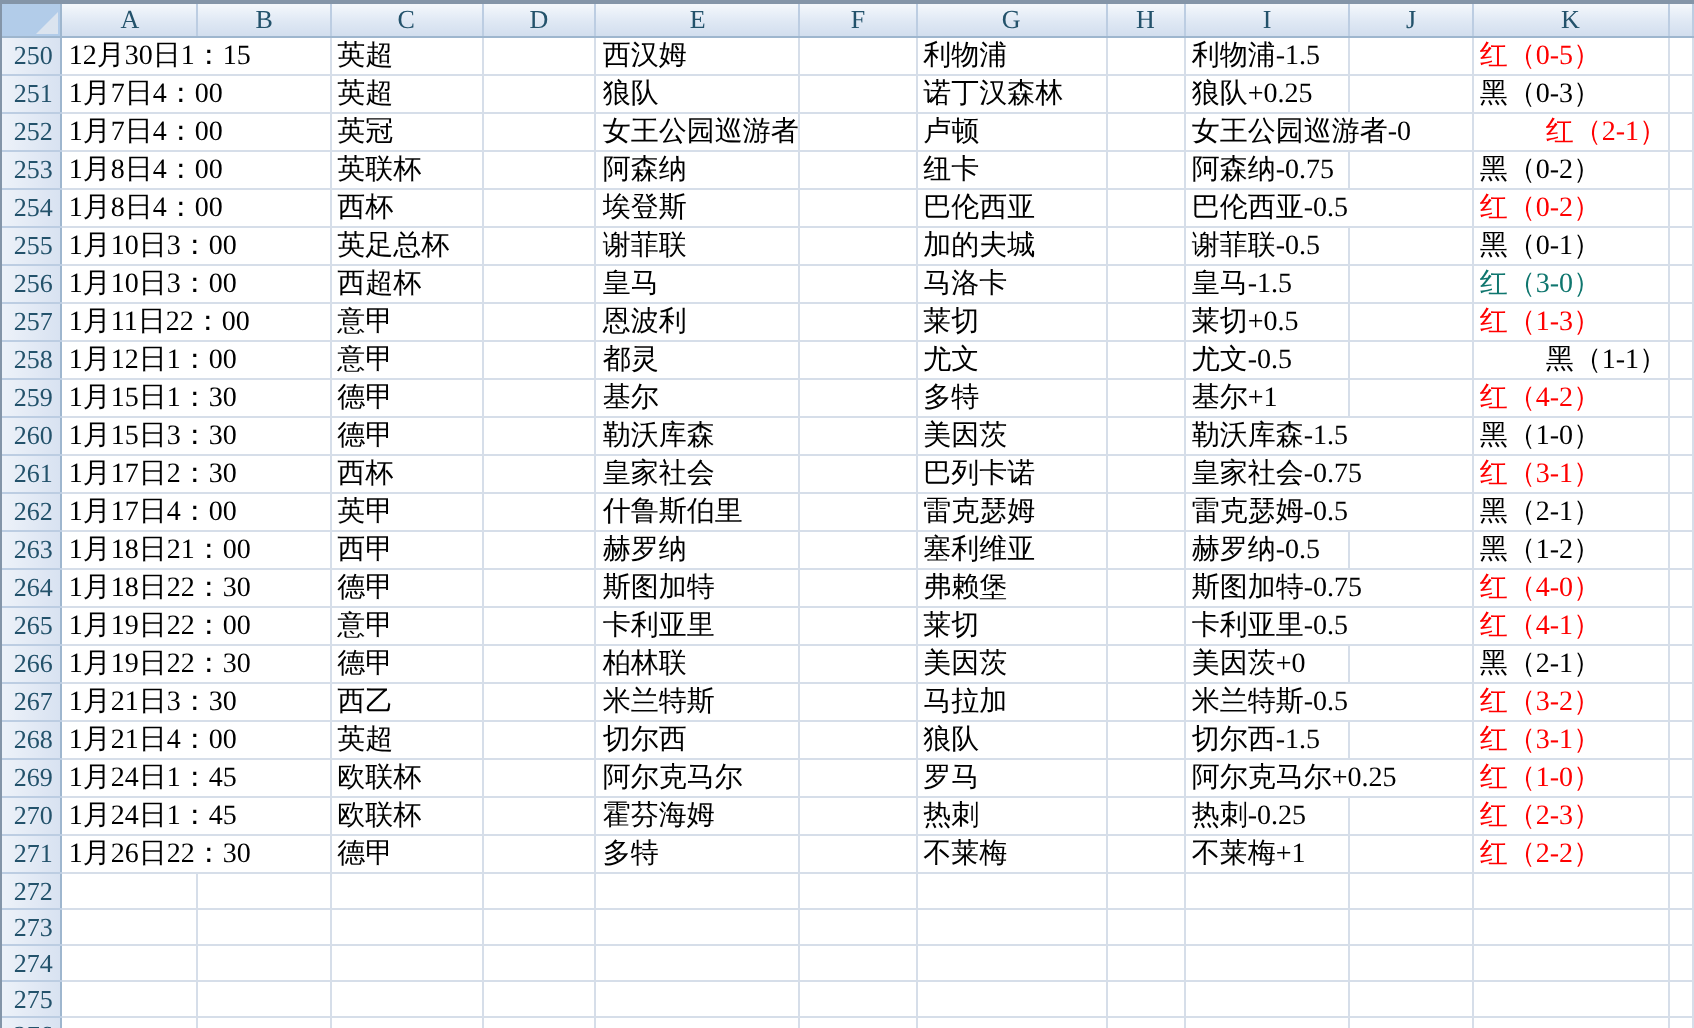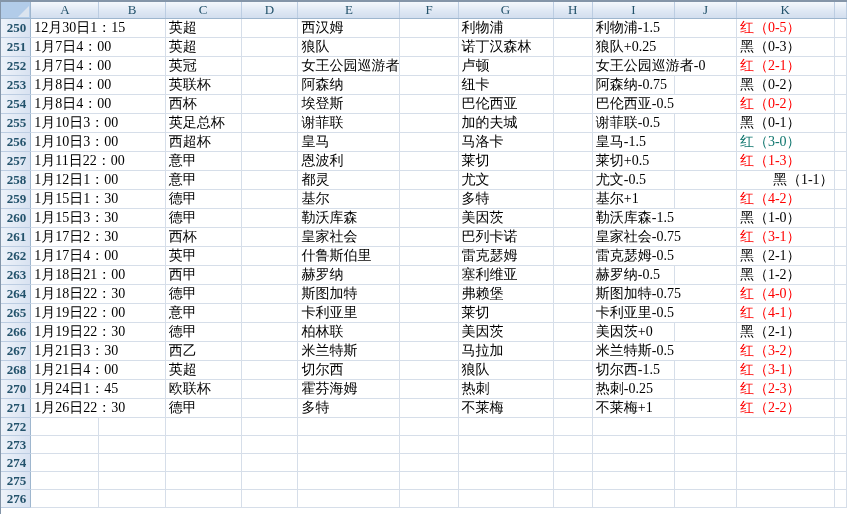--- a/index.html
+++ b/index.html
@@ -37,21 +37,21 @@
     border-left: 11px solid transparent;
     border-bottom: 11px solid #DBE4EF;
   }
 
   
   tbody th {
     height: 18px; padding: 0 4px 0 0;
     background: linear-gradient(90deg, #EDF2F9, #D8E2F1);
     border-right: 1px solid #9EB6CE;
     border-bottom: 1px solid #BCCDE2;
-    color: #23526B; font-weight: bold; font-size: 13px; text-align: right;
+    color: #23526B; font-weight: normal; font-size: 13px; text-align: right;
     overflow: hidden;
   }
 
   
   tbody td {
     height: 18px; padding: 0 0 0 3px;
     border-right: 1px solid #D6DEE9;
     border-bottom: 1px solid #D6DEE9;
     font-size: 14px; color: #000;
     white-space: nowrap; overflow: hidden;
@@ -129,21 +129,21 @@
         <tr>
           <th>252</th>
           <td colspan="2">1月7日4：00</td>
           <td>英冠</td>
           <td></td>
           <td>女王公园巡游者</td>
           <td></td>
           <td>卢顿</td>
           <td></td>
           <td colspan="2">女王公园巡游者-0</td>
-          <td style="color: rgb(255, 0, 0);">红（2-1）</td>
+          <td style="color: rgb(255, 0, 0); text-align: right;">红（2-1）</td>
           <td></td>
         </tr>
         <tr>
           <th>253</th>
           <td colspan="2">1月8日4：00</td>
           <td>英联杯</td>
           <td></td>
           <td>阿森纳</td>
           <td></td>
           <td>纽卡</td>
@@ -347,20 +347,33 @@
           <td colspan="2">1月21日4：00</td>
           <td>英超</td>
           <td></td>
           <td>切尔西</td>
           <td></td>
           <td>狼队</td>
           <td></td>
           <td>切尔西-1.5</td>
           <td></td>
           <td style="color: rgb(255, 0, 0);">红（3-1）</td>
+          <td></td>
+        </tr>
+        <tr>
+          <th>269</th>
+          <td colspan="2">1月24日1：45</td>
+          <td>欧联杯</td>
+          <td></td>
+          <td>阿尔克马尔</td>
+          <td></td>
+          <td>罗马</td>
+          <td></td>
+          <td colspan="2">阿尔克马尔+0.25</td>
+          <td style="color: rgb(255, 0, 0);">红（1-0）</td>
           <td></td>
         </tr>
         <tr>
           <th>270</th>
           <td colspan="2">1月24日1：45</td>
           <td>欧联杯</td>
           <td></td>
           <td>霍芬海姆</td>
           <td></td>
           <td>热刺</td>

